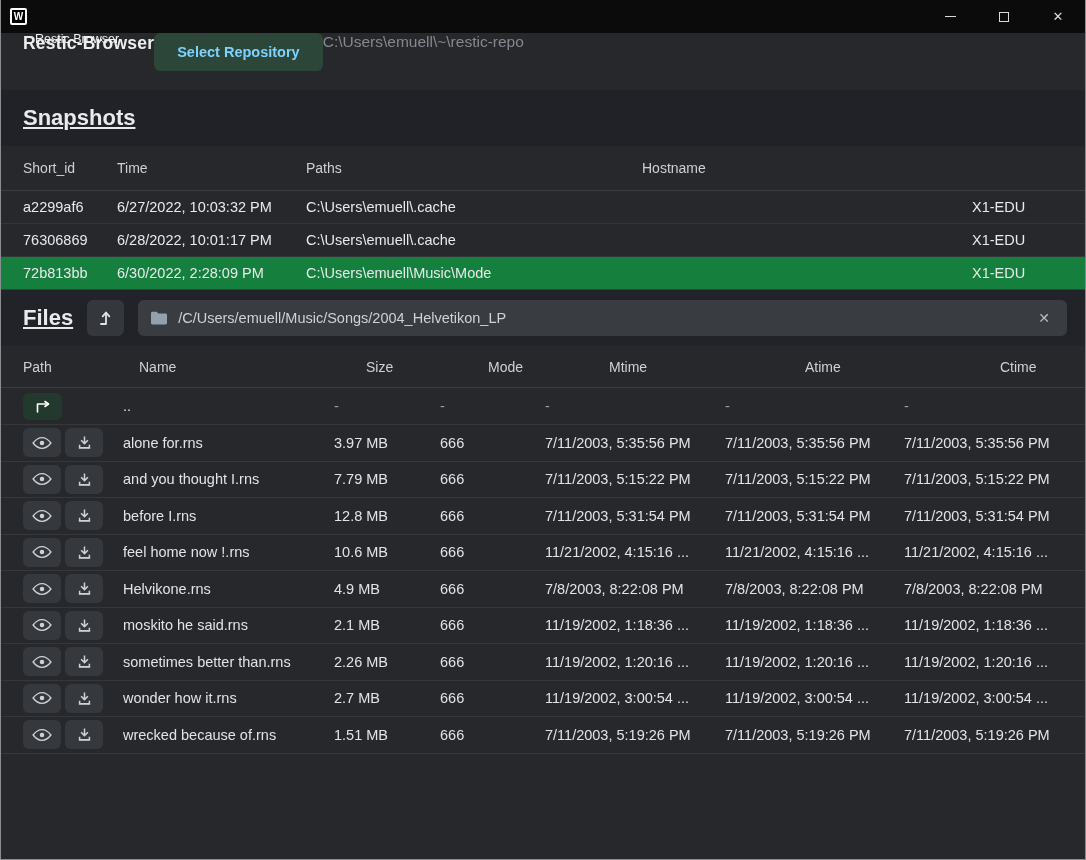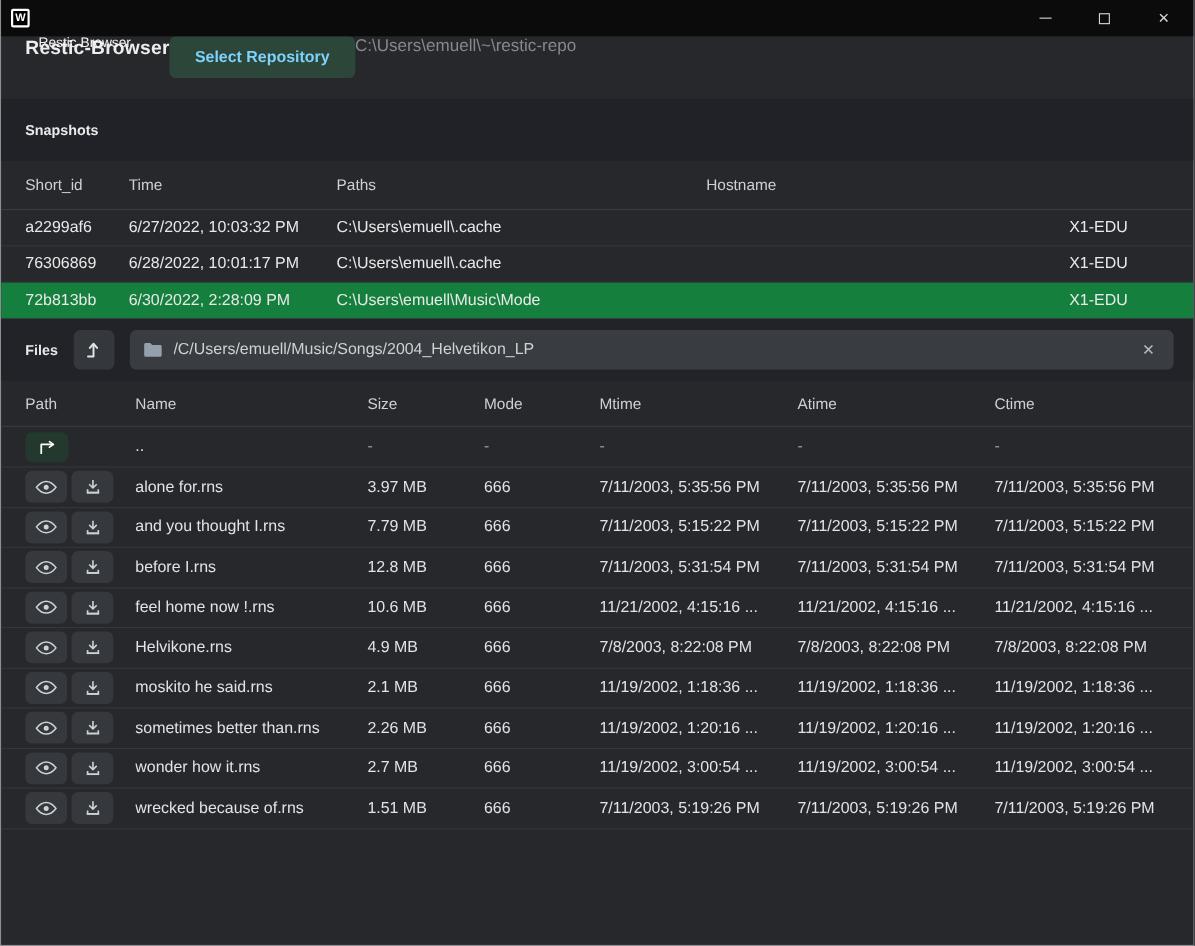--- a/index.html
+++ b/index.html
@@ -30,21 +30,21 @@
   .header { height:57px; display:flex; align-items:flex-start; padding:0 22px; }
   .app-title { color:#eceded; font-size:17.5px; font-weight:bold; letter-spacing:.2px; }
   .select-repo-btn {
     background:#2c463a; color:#7dd3fc; border:none; border-radius:6px;
     font-family:inherit; font-size:14.5px; font-weight:bold;
     padding:11px 23px; cursor:pointer;
   }
   .repo-path { color:#85888c; font-size:15.5px; }
   
   .section-strip { height:56px; background:#212227; display:flex; align-items:center; padding:0 22px; }
-  .section-title { color:#e9eaeb; font-size:13px; font-weight:bold; }
+  .section-title { color:#e9eaeb; font-size:22px; font-weight:bold;text-decoration:underline; }
   
   .snap-header {
     height:45px; display:flex; align-items:center; padding:0 22px;
     color:#ced0d3; font-size:14px; border-bottom:1px solid #3b3d42;
   }
   .s-short { width:94px; } .s-time { width:189px; } .s-paths { width:336px; }
   .s-tags { width:330px; } .s-host { flex:1; }
   .snap-row {
     height:33px; display:flex; align-items:center; padding:0 22px;
     color:#e8e9ea; font-size:14.5px; border-bottom:1px solid #333539; cursor:pointer;
@@ -58,21 +58,21 @@
   }
   .path-box {
     flex:1; height:36px; background:#393c41; border-radius:6px;
     display:flex; align-items:center; padding:0 13px; gap:10px;
   }
   .path-text { color:#cfd1d3; font-size:14.5px; flex:1; white-space:nowrap; overflow:hidden; }
   .clear-btn { background:none; border:none; color:#b9bbbe; font-size:14px; cursor:pointer; padding:2px 4px; line-height:1; }
   
   .files-header {
     height:42px; display:flex; align-items:center; padding:0 22px;
-    color:#ced0d3; font-size:14px; border-bottom:1px solid #3b3d42;
+    color:#ced0d3; font-size:14px; border-bottom:1px solid #3b3d42;gap:16px;
   }
   .f-path { width:100px; display:flex; gap:4px; align-items:center; }
   .f-name { width:211px; } .f-size { width:106px; } .f-mode { width:105px; }
   .f-mtime { width:180px; } .f-atime { width:179px; } .f-ctime { flex:1; }
   .frow {
     height:36.5px; display:flex; align-items:center; padding:0 22px;
     color:#e2e3e5; font-size:14.5px; border-bottom:1px solid #35373b;
   }
   .frow .f-name, .frow .f-size, .frow .f-mode, .frow .f-mtime, .frow .f-atime, .frow .f-ctime {
     white-space:nowrap; overflow:hidden;

